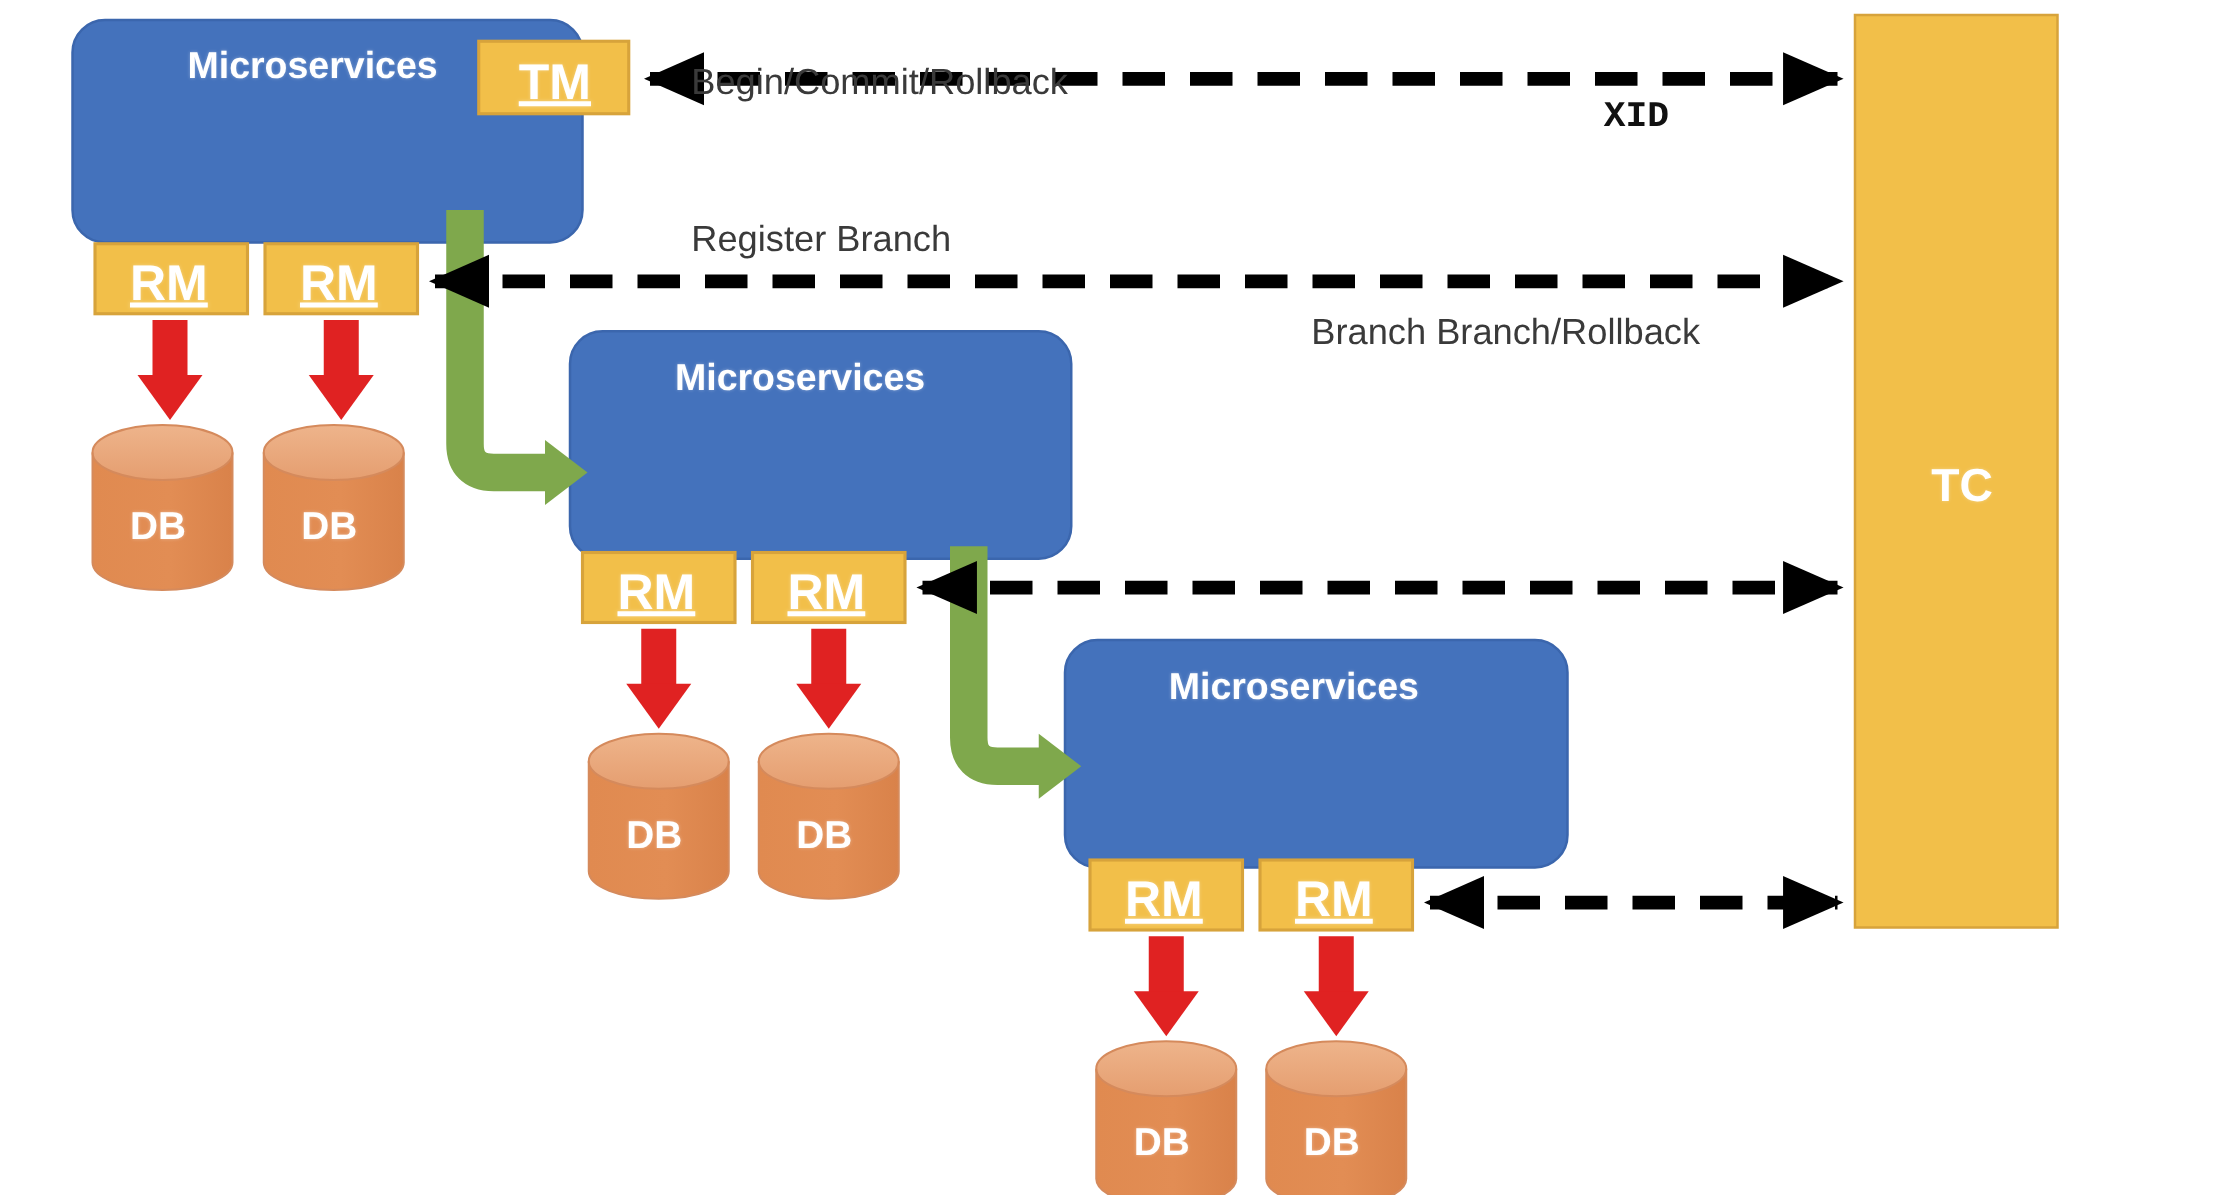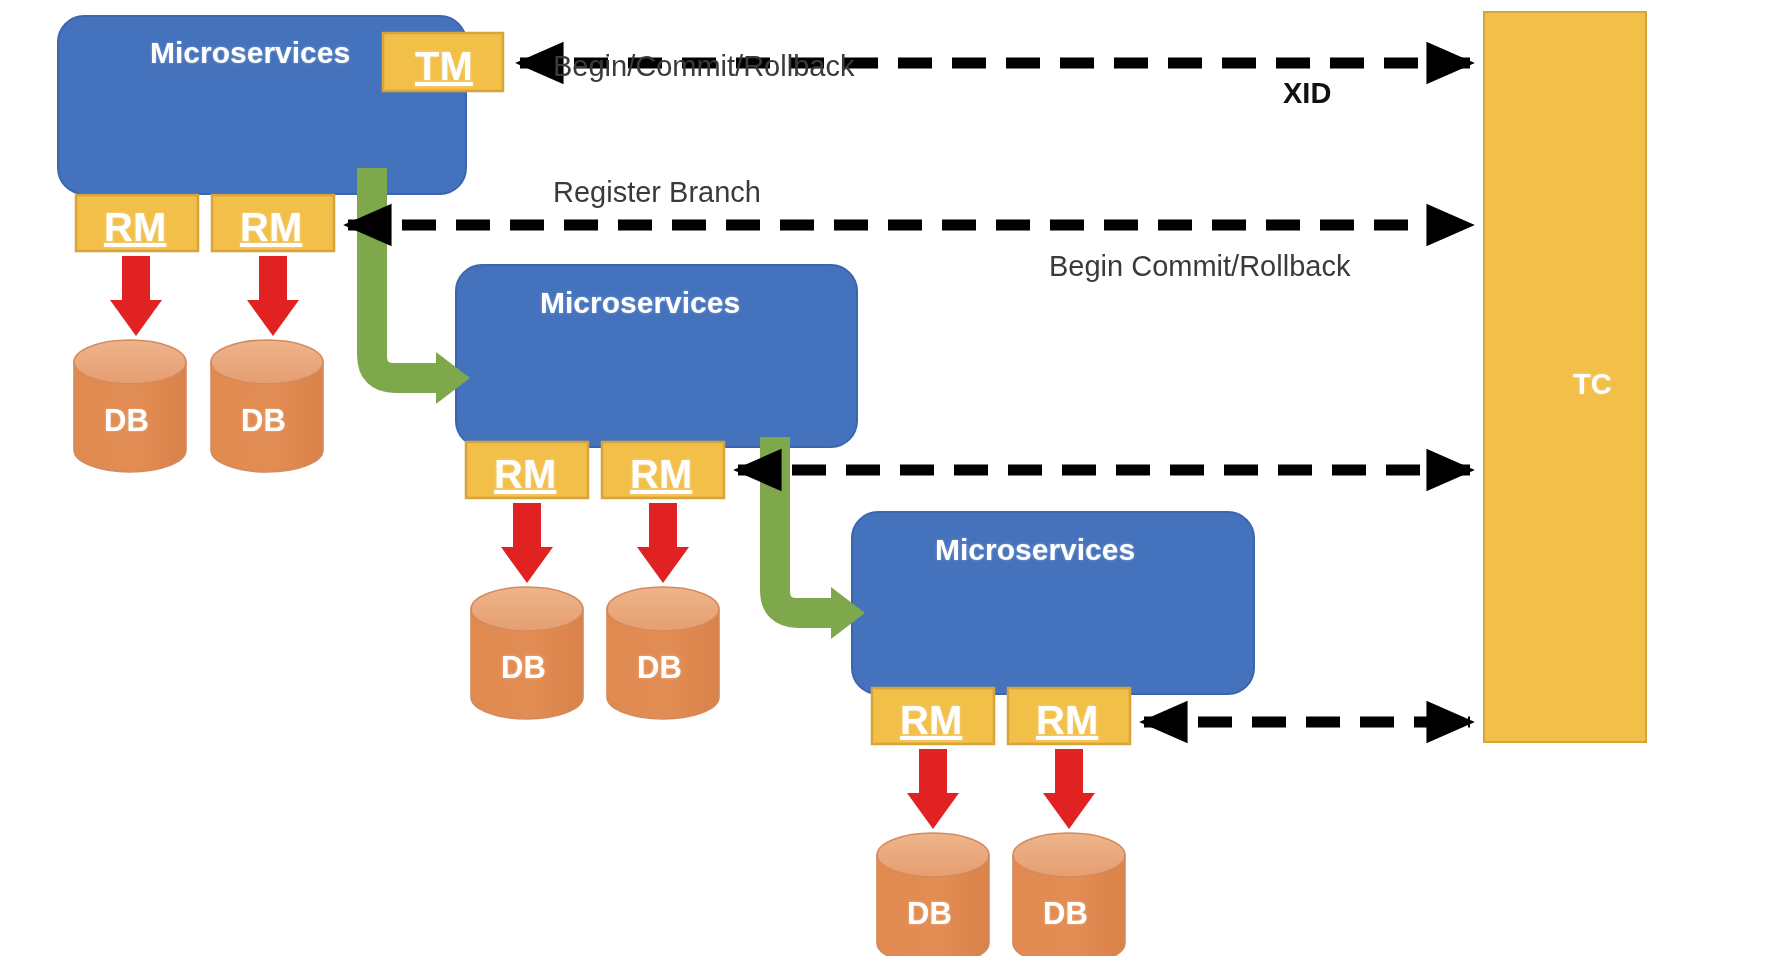--- a/index.html
+++ b/index.html
@@ -11,21 +11,21 @@
     position:absolute;
     color:#ffffff;
     font-weight:bold;
     text-shadow:0 0 3px rgba(255,255,255,.35);
     white-space:nowrap;
     pointer-events:none;
   }
   .ms-label{font-size:30px;}
   .chip-label{font-size:40px;text-decoration:underline;}
   .db-label{font-size:31px;text-align:right;}
-  .tc-label{font-size:29px;margin-left:28px;}
+  .tc-label{font-size:37px;}
   .edge-label{
     position:absolute;
     color:#3a3a3a;
     font-size:29px;
     white-space:nowrap;
   }
   .edge-label.bold{color:#111;font-weight:bold;}
 </style>
 </head>
 <body>
@@ -170,19 +170,19 @@
   <div class="node-text db-label" style="left:501px;top:650px;">DB</div>
   <div class="node-text db-label" style="left:637px;top:650px;">DB</div>
 
   <div class="node-text db-label" style="left:907px;top:896px;">DB</div>
   <div class="node-text db-label" style="left:1043px;top:896px;">DB</div>
 
   <div class="node-text tc-label" style="left:1545px;top:368px;">TC</div>
 
   <div class="edge-label" style="left:553px;top:10px;margin-top:40px;">Begin/Commit/Rollback</div>
 
-  <div class="edge-label bold" style="left:1283px;top:77px;">XID</div>
+  <div class="edge-label bold" style="left:1283px;top:77px;font-family:Liberation Mono, monospace;">XID</div>
 
   <div class="edge-label" style="left:553px;top:176px;text-align:right;">Register Branch</div>
 
-  <div class="edge-label" style="left:1049px;top:250px;">Begin Commit/Rollback</div>
+  <div class="edge-label" style="left:1049px;top:250px;">Branch Branch/Rollback</div>
 
 </div>
 
 </body></html>

